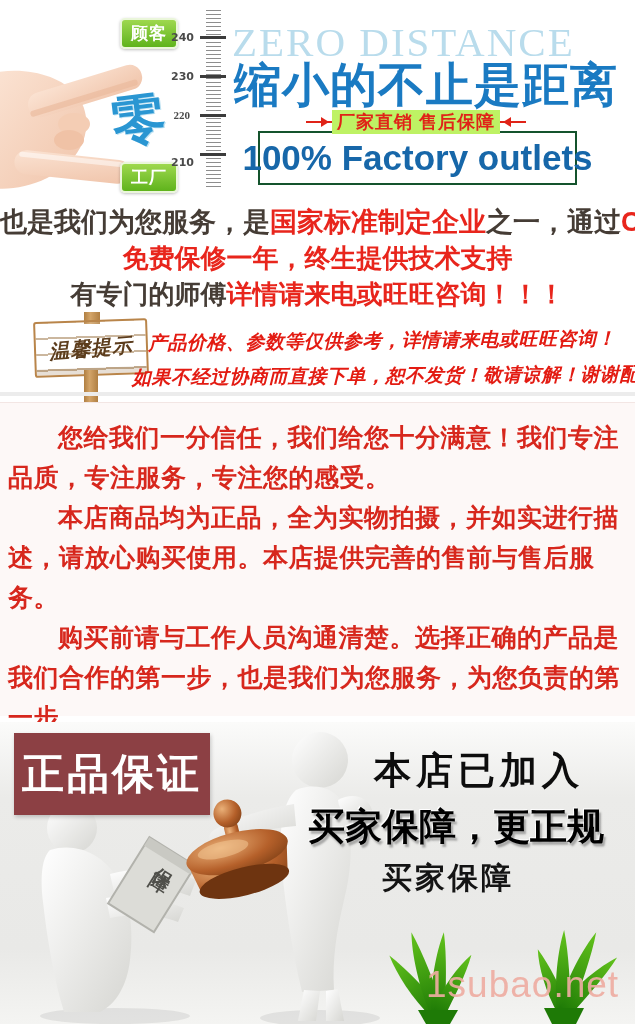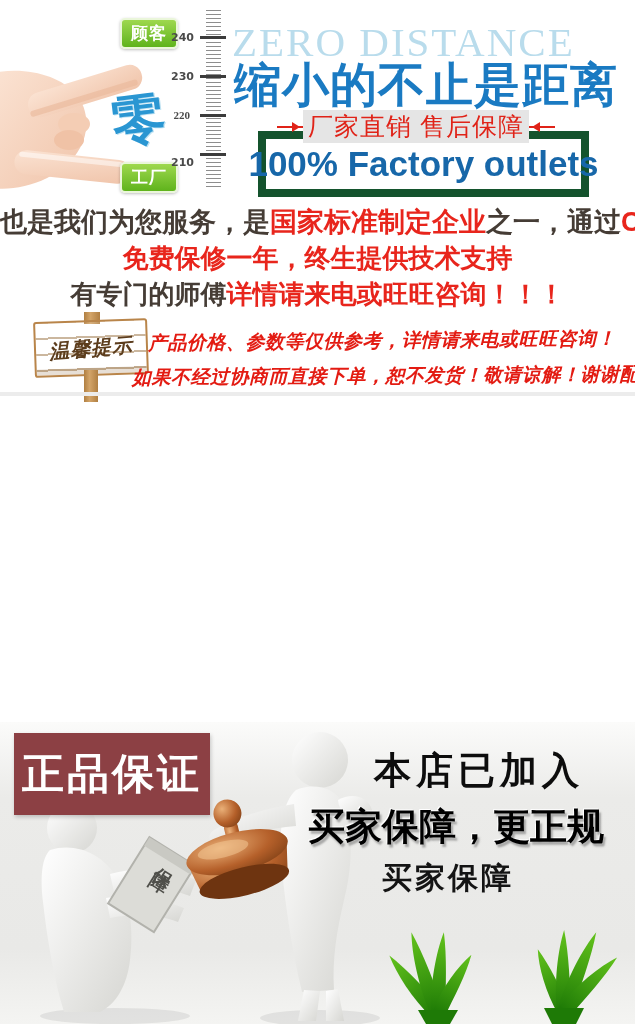--- a/index.html
+++ b/index.html
@@ -13,26 +13,26 @@
     box-shadow:0 1px 3px rgba(0,0,0,.25);letter-spacing:1px;}
   .zero-char{font-size:54px;font-weight:900;color:#2a96d2;transform:rotate(-7deg);
     font-family:"Liberation Serif",serif;text-shadow:1px 1px 0 #bfe2f2;}
   .ruler-minor{width:15px;background:repeating-linear-gradient(to bottom,#8d8d8d 0,#8d8d8d 1px,transparent 1px,transparent 4px);}
   .ruler-major{width:26px;height:3px;background:#3c3c3c;}
   .ruler-num{width:30px;text-align:right;font-size:11px;font-weight:bold;color:#4a4a4a;
     font-family:"DejaVu Sans",sans-serif;}
   .zero-en{font-family:"Liberation Serif",serif;font-size:41px;color:#b9dcec;letter-spacing:2px;white-space:nowrap;}
   .headline-cn{font-size:47px;font-weight:900;color:#1a7ac2;letter-spacing:1px;white-space:nowrap;}
   .tagline{display:flex;align-items:center;z-index:3;}
-  .tagline-text{font-size:25px;font-weight:400;color:#e02318;letter-spacing:1px;background:#e5e5e5;
+  .tagline-text{font-size:18px;font-weight:700;color:#e02318;letter-spacing:1px;background:#bef264;
     padding:0 5px;white-space:nowrap;}
   .arrow-line{height:0;border-top:2.5px solid #e02318;width:26px;position:relative;}
   .arrow-line.r::after{content:"";position:absolute;right:-2px;top:-6px;border:5px solid transparent;border-left:8px solid #e02318;}
   .arrow-line.l::before{content:"";position:absolute;left:-2px;top:-6px;border:5px solid transparent;border-right:8px solid #e02318;}
-  .outlet-box{border:8px solid #14532d;background:#fff;display:flex;align-items:center;justify-content:center;}
+  .outlet-box{border:2px solid #14532d;background:#fff;display:flex;align-items:center;justify-content:center;}
   .outlet-text{font-size:35px;font-weight:900;color:#1767a9;letter-spacing:0;white-space:nowrap;}
 
   
   .promo-line{width:635px;text-align:center;font-weight:900;font-size:26px;white-space:nowrap;}
   .t-dark{color:#453c35;} .t-red{color:#e8251c;}
 
   
   .board{background:linear-gradient(180deg,#e4b47a,#cf9a55);border:2px solid #b9854a;border-radius:3px;
     box-shadow:inset 0 -6px 0 rgba(120,80,30,.18), inset 0 8px 0 rgba(255,255,255,.15);}
   .board-lines{background:repeating-linear-gradient(to bottom,transparent 0,transparent 14px,rgba(140,95,40,.45) 14px,rgba(140,95,40,.45) 16px);}
@@ -132,20 +132,26 @@
            display:flex;align-items:center;justify-content:center;">
         <span class="sign-text">温馨提示</span>
       </div>
       <div class="abs post" style="left:56px;top:58px;width:14px;height:32px;"></div>
     </div>
     <div class="abs script-red" style="left:148px;top:18px;transform:rotate(-0.6deg);">产品价格、参数等仅供参考，详情请来电或旺旺咨询！</div>
     <div class="abs script-red" style="left:132px;top:53px;transform:rotate(-0.4deg);">如果不经过协商而直接下单，恕不发货！敬请谅解！谢谢配合！</div>
   </div>
   <div class="abs divider" style="left:0;top:392px;width:635px;height:4px;"></div>
 
+  <div class="abs service" style="left:0;top:402px;width:635px;height:314px;box-sizing:border-box;">
+    <p>您给我们一分信任，我们给您十分满意！我们专注品质，专注服务，专注您的感受。</p>
+    <p>本店商品均为正品，全为实物拍摄，并如实进行描述，请放心购买使用。本店提供完善的售前与售后服务。</p>
+    <p>购买前请与工作人员沟通清楚。选择正确的产品是我们合作的第一步，也是我们为您服务，为您负责的第一步。</p>
+    <p>喜欢就赶快行动吧！</p>
+  </div>
 
   <div class="abs bottom" style="left:0;top:722px;width:635px;height:302px;">
 
     <svg class="abs" style="left:20px;top:6px;" width="368" height="296" viewBox="0 0 368 296">
       <defs>
         <linearGradient id="fig" x1="0" y1="0" x2="1" y2="1">
           <stop offset="0" stop-color="#ffffff"></stop>
             <stop offset="1" stop-color="#d6d6d2"></stop>
         </linearGradient>
         <radialGradient id="bronze" cx="0.35" cy="0.3" r="0.9">
@@ -225,15 +231,16 @@
         <g transform="rotate(20)">
             <path d="M-7,0 C-9,-32 -4,-66 3,-86 C7,-62 7,-28 7,0 Z" fill="url(#leafg)"></path>
           </g>
         <g transform="rotate(42)">
             <path d="M-7,0 C-9,-28 -4,-58 3,-76 C7,-54 7,-24 7,0 Z" fill="url(#leafg)"></path>
           </g>
         <path d="M-20,-4 L20,-4 L12,12 L-12,12 Z" fill="#1e7a06"></path>
       </g>
     </svg>
 
+    <div class="abs watermark" style="left:426px;top:242px;">1subao.net</div>
   </div>
 
 </div>
 
 </body></html>

